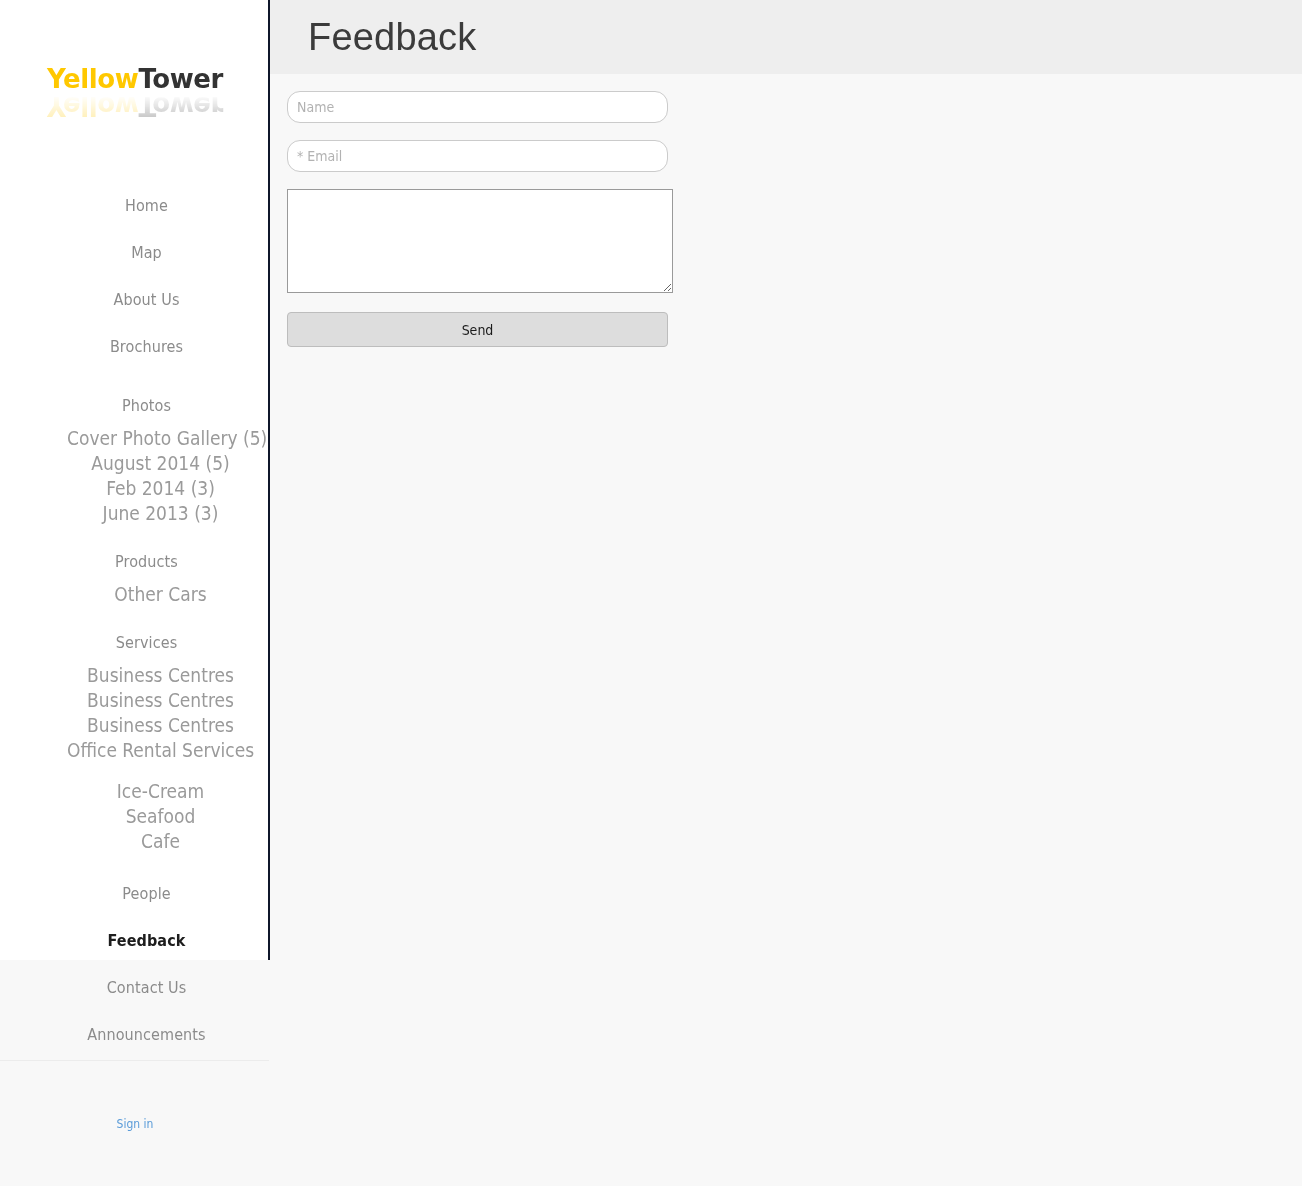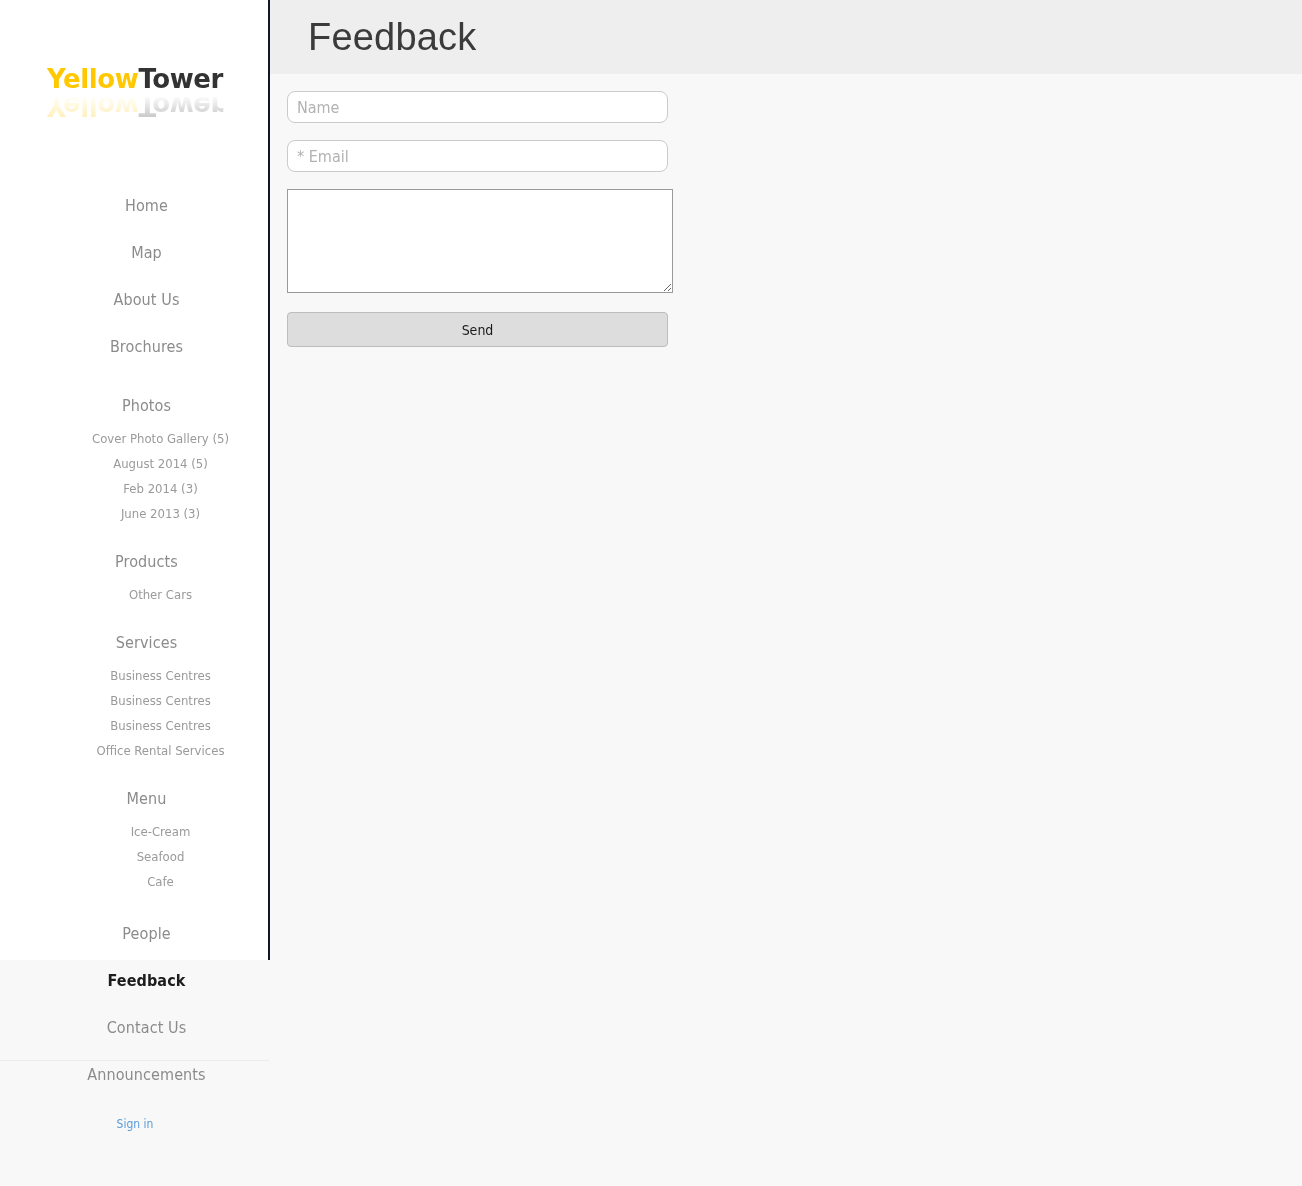--- a/index.html
+++ b/index.html
@@ -88,21 +88,21 @@
     font-weight: bold;
   }
 
   .sub-list { margin: 0; padding: 0; list-style: none; }
   .sub-item {
     display: block;
     padding: 0 0 0 51px;
     height: 25px;
     line-height: 25px;
     font-family: "DejaVu Sans Condensed", "Liberation Sans Narrow", "Liberation Sans", sans-serif;
-    font-size: 13px;
+    font-size: 19px;
     color: #9a9a9a;
     text-decoration: none;
     white-space: nowrap;
     cursor: pointer;
   }
 
   .nav-group { margin: 16px; padding: 0; }
   .nav-group .nav-item { height: 40px; line-height: 40px; }
   .nav-group .sub-list { margin-bottom: 7px; }
 
@@ -161,24 +161,24 @@
     top: 91px;
   }
 
   .text-input {
     display: block;
     width: 381px;
     height: 32px;
     margin: 0 0 17px 0;
     padding: 4px 9px;
     border: 1px solid #cbcbcb;
-    border-radius: 8px;
+    border-radius: 13px;
     background: #ffffff;
     font-family: "DejaVu Sans Condensed", "Liberation Sans Narrow", "Liberation Sans", sans-serif;
-    font-size: 16px;
+    font-size: 14px;
     color: #444444;
     outline: none;
   }
   .text-input::placeholder { color: #b2b2b2; }
 
   #message-area {
     display: block;
     width: 386px;
     height: 104px;
     margin: 0 0 19px 0;
@@ -267,21 +267,20 @@
           <li>
               <a class="sub-item">Business Centres</a>
             </li>
           <li>
               <a class="sub-item">Office Rental Services</a>
             </li>
         </ul>
       </div>
 
       <div class="nav-group">
-        <a class="nav-item has-children">Menu</a>
         <ul class="sub-list">
           <li>
               <a class="sub-item">Ice-Cream</a>
             </li>
           <li>
               <a class="sub-item">Seafood</a>
             </li>
           <li>
               <a class="sub-item">Cafe</a>
             </li>

